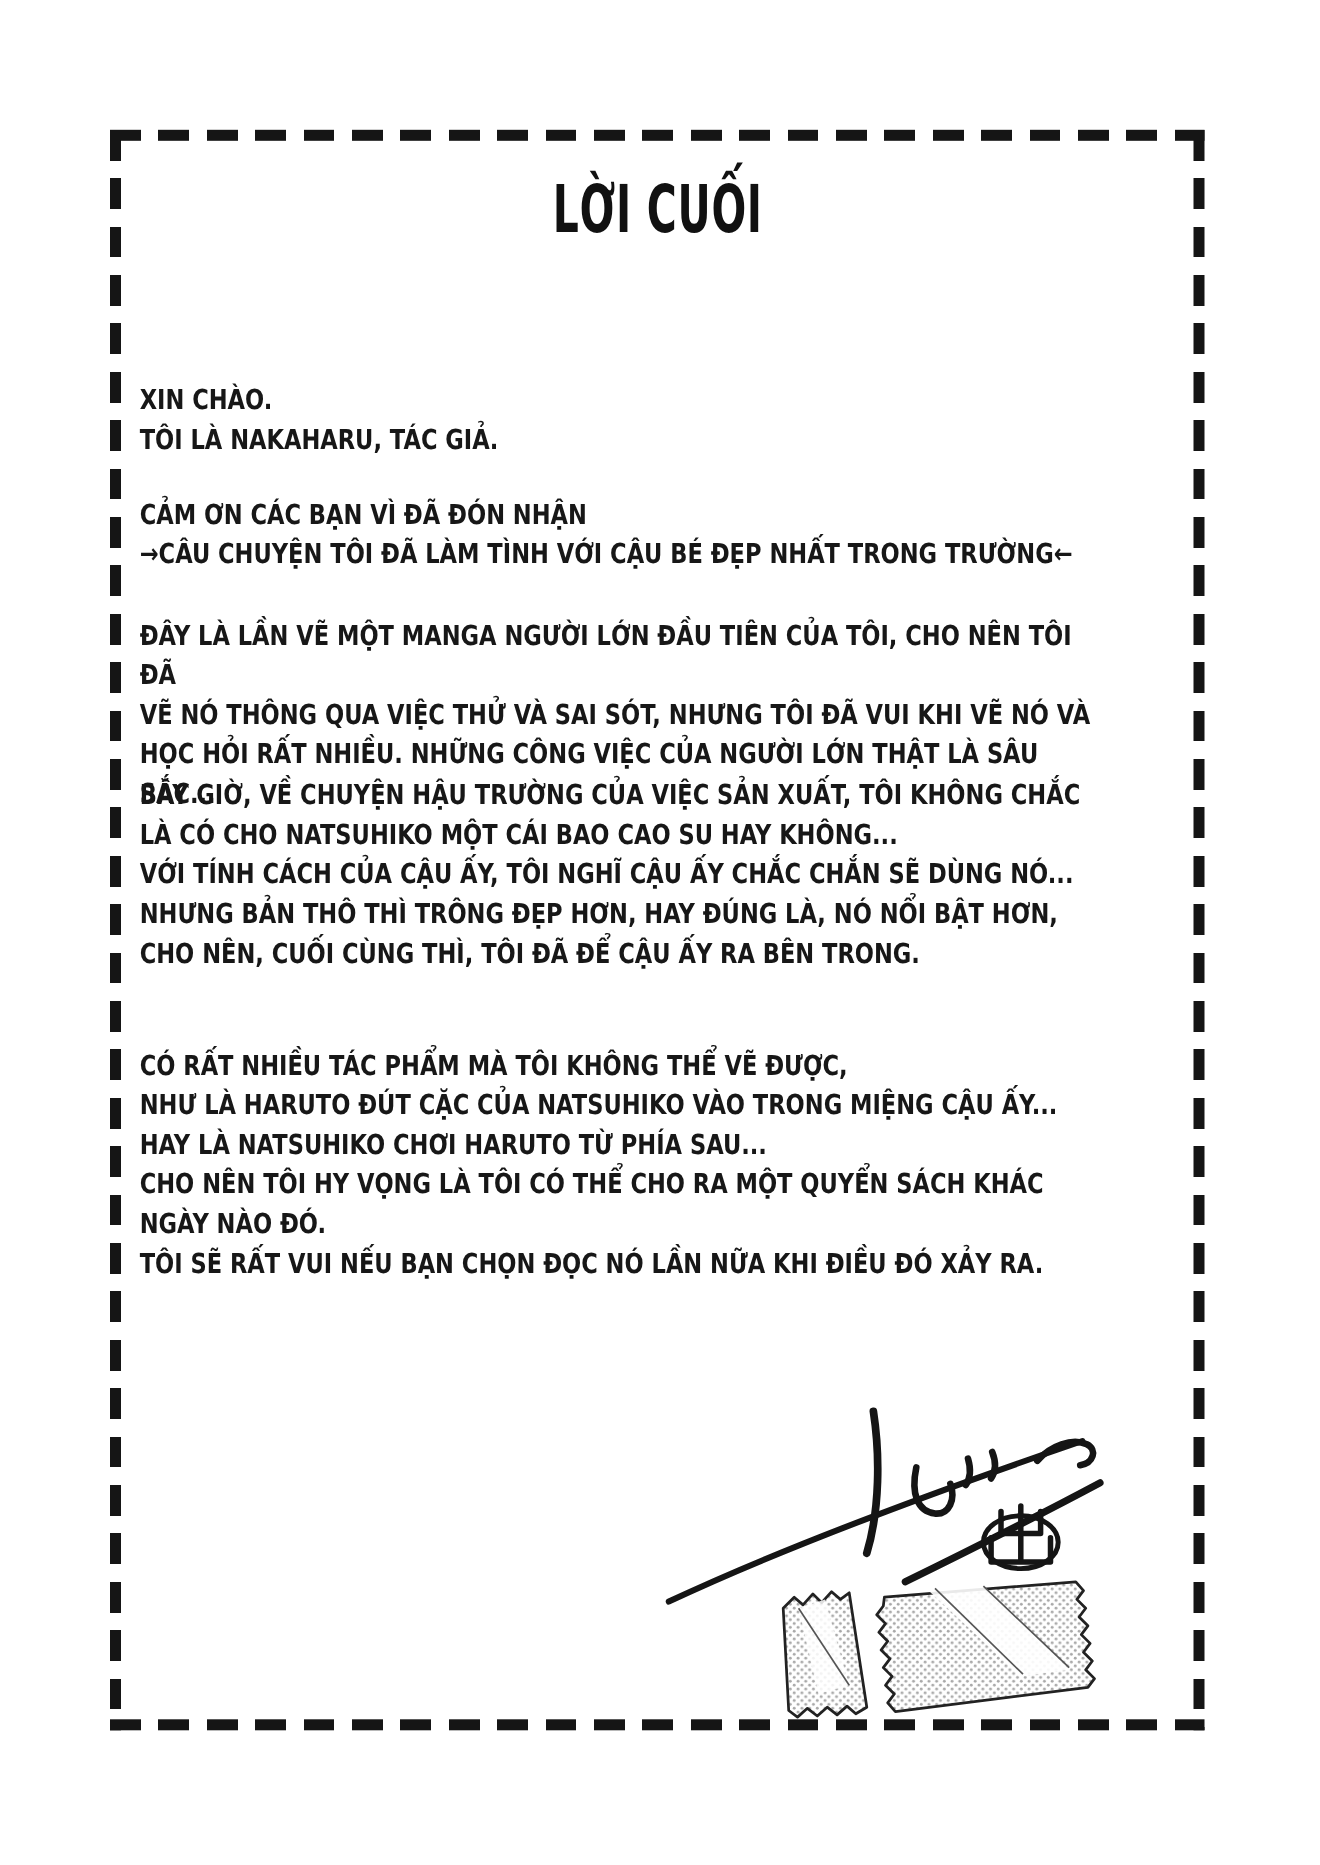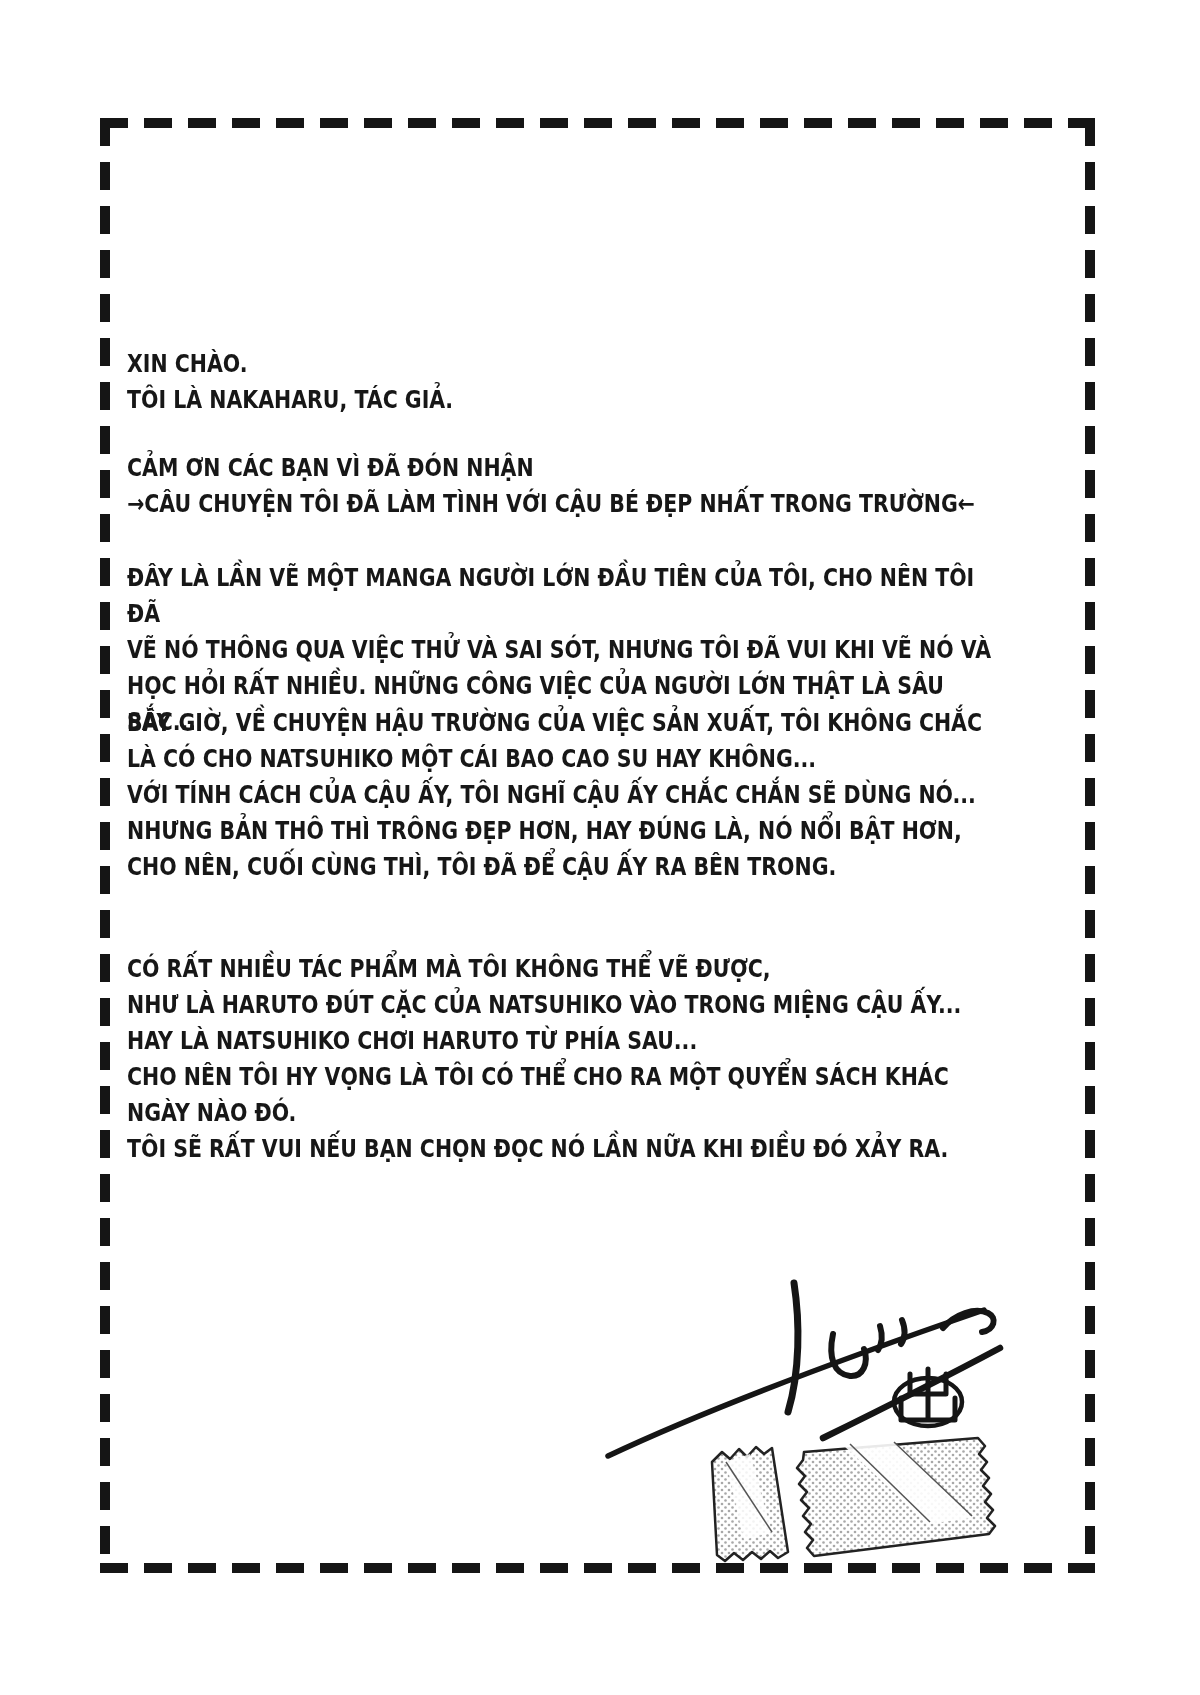--- a/index.html
+++ b/index.html
@@ -60,20 +60,23 @@
 
 <div class="page">
 
   <div class="border-box">
     <div class="edge top"></div>
     <div class="edge bottom"></div>
     <div class="edge left"></div>
     <div class="edge right"></div>
   </div>
 
+  <div class="title">
+    <span class="title-inner">LỜI CUỐI</span>
+  </div>
 
   <div class="para" id="p-greeting">XIN CHÀO.
 TÔI LÀ NAKAHARU, TÁC GIẢ.</div>
   <div class="para" id="p-thanks">CẢM ƠN CÁC BẠN VÌ ĐÃ ĐÓN NHẬN
 →CÂU CHUYỆN TÔI ĐÃ LÀM TÌNH VỚI CẬU BÉ ĐẸP NHẤT TRONG TRƯỜNG←</div>
   <div class="para" id="p-first">ĐÂY LÀ LẦN VẼ MỘT MANGA NGƯỜI LỚN ĐẦU TIÊN CỦA TÔI, CHO NÊN TÔI ĐÃ
 VẼ NÓ THÔNG QUA VIỆC THỬ VÀ SAI SÓT, NHƯNG TÔI ĐÃ VUI KHI VẼ NÓ VÀ
 HỌC HỎI RẤT NHIỀU. NHỮNG CÔNG VIỆC CỦA NGƯỜI LỚN THẬT LÀ SÂU
 SẮC...</div>
   <div class="para" id="p-behind">BÂY GIỜ, VỀ CHUYỆN HẬU TRƯỜNG CỦA VIỆC SẢN XUẤT, TÔI KHÔNG CHẮC

